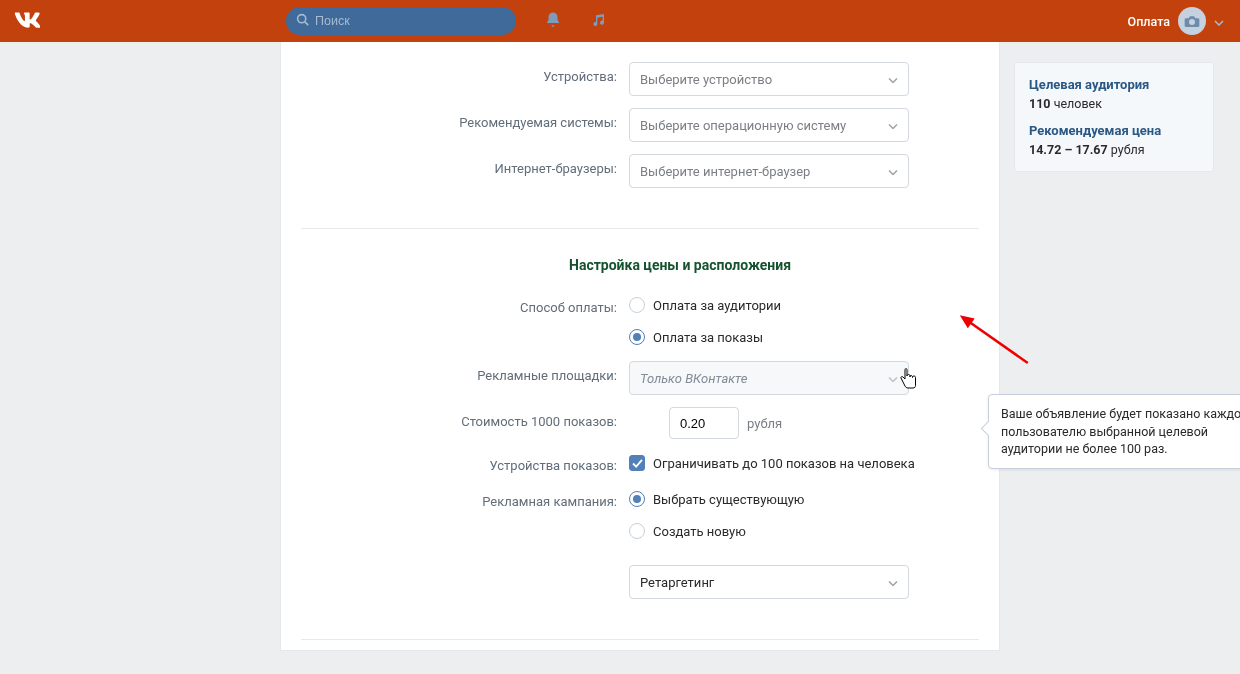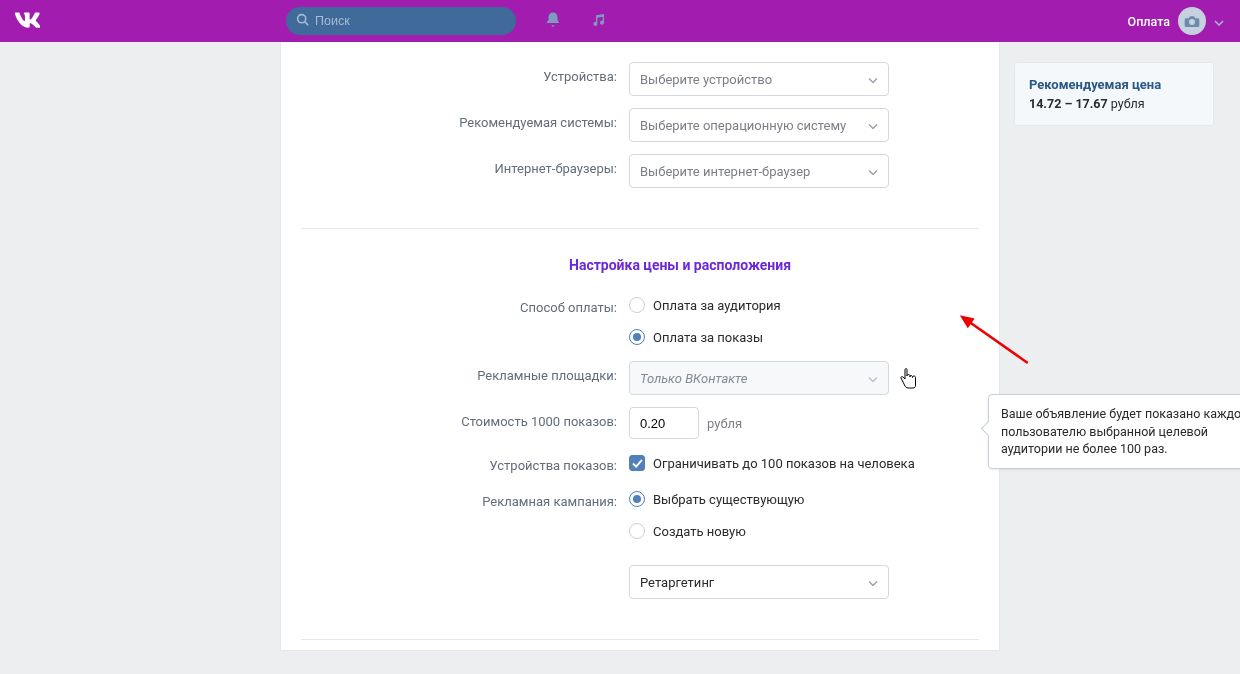--- a/index.html
+++ b/index.html
@@ -7,21 +7,21 @@
   font-family: -apple-system, BlinkMacSystemFont, "Segoe UI", Roboto, Helvetica, Arial, sans-serif;
   background: #edeef0;
   font-size: 13px;
   color: #2a2a2a;
   width: 1240px;
   height: 674px;
   overflow: hidden;
   position: relative;
 }
 .header {
-  background: #a21caf;
+  background: #c2410c;
   height: 42px;
   display: flex;
   align-items: center;
   padding: 0 16px;
   color: #fff;
 }
 .vk-logo { margin-right: 16px; margin-left: -2px; }
 .search-wrap {
   background: #3f6a99;
   border-radius: 14px;
@@ -88,44 +88,45 @@
   margin-left: 48px;
 }
 .form-field { flex: 1; padding-right: 40px; display: flex; flex-direction: column; gap: 8px; }
 .form-field.inline { flex-direction: row; align-items: center; gap: 8px; }
 .select {
   height: 34px;
   border: 1px solid #d3d9de;
   border-radius: 4px;
   padding: 0 30px 0 10px;
   font-size: 13px;
-  width: 260px;
+  width: 280px;
   position: relative;
   display: flex;
   align-items: center;
   color: #7b7f85;
   background: #fff;
   cursor: pointer;
 }
 .select.disabled { background: #f7f8fa; color: #818c99; font-style: italic; }
 .select .chev {
   position: absolute; right: 10px; top: 50%; transform: translateY(-50%);
   color: #99a2ad;
 }
 .input-text {
   height: 32px;
   border: 1px solid #d3d9de;
   border-radius: 4px;
   padding: 0 10px;
   font-size: 13px;
   width: 70px;
+  margin-left: 40px;
 }
 .unit { color: #7b7f85; }
 .section-title {
-  color: #6d28d9;
+  color: #14532d;
   font-weight: bold;
   font-size: 14px;
   padding: 18px 0 8px 300px;
   margin-left: -12px;
 }
 .hr { border: none; border-top: 1px solid #e7e8ec; margin: 10px 20px; }
 .radio-line, .check-line {
   display: flex; align-items: center; gap: 8px; cursor: pointer; padding: 4px 0;
 }
 .radio-circle {
@@ -279,21 +280,21 @@
       </div>
     </div>
     <hr class="hr">
     <div class="section-title">Настройка цены и расположения</div>
     <div class="form-section" style="padding-top:6px;">
       <div class="form-row">
         <div class="form-label">Способ оплаты:</div>
         <div class="form-field">
           <div class="radio-line">
             <span class="radio-circle"></span>
-            <span>Оплата за аудитория</span>
+            <span>Оплата за аудитории</span>
           </div>
           <div class="radio-line">
             <span class="radio-circle checked"></span>
             <span>Оплата за показы</span>
           </div>
         </div>
       </div>
       <div class="form-row">
         <div class="form-label">Рекламные площадки:</div>
         <div class="form-field">
@@ -345,20 +346,24 @@
           </div>
         </div>
       </div>
     </div>
     <hr class="hr">
 
   </div>
   <div class="right-col">
     <div class="sidebar-card">
       <div class="sidebar-block">
+        <div class="sidebar-title">Целевая аудитория</div>
+        <div class="sidebar-val"><b>110</b> <span>человек</span></div>
+      </div>
+      <div class="sidebar-block">
         <div class="sidebar-title">Рекомендуемая цена</div>
         <div class="sidebar-val"><b>14.72 – 17.67</b> <span>рубля</span></div>
       </div>
     </div>
     <div class="tooltip">
       <span>Ваше объявление будет показано каждому пользователю выбранной целевой аудитории не более 100 раз.</span>
     </div>
   </div>
 </div>
 

